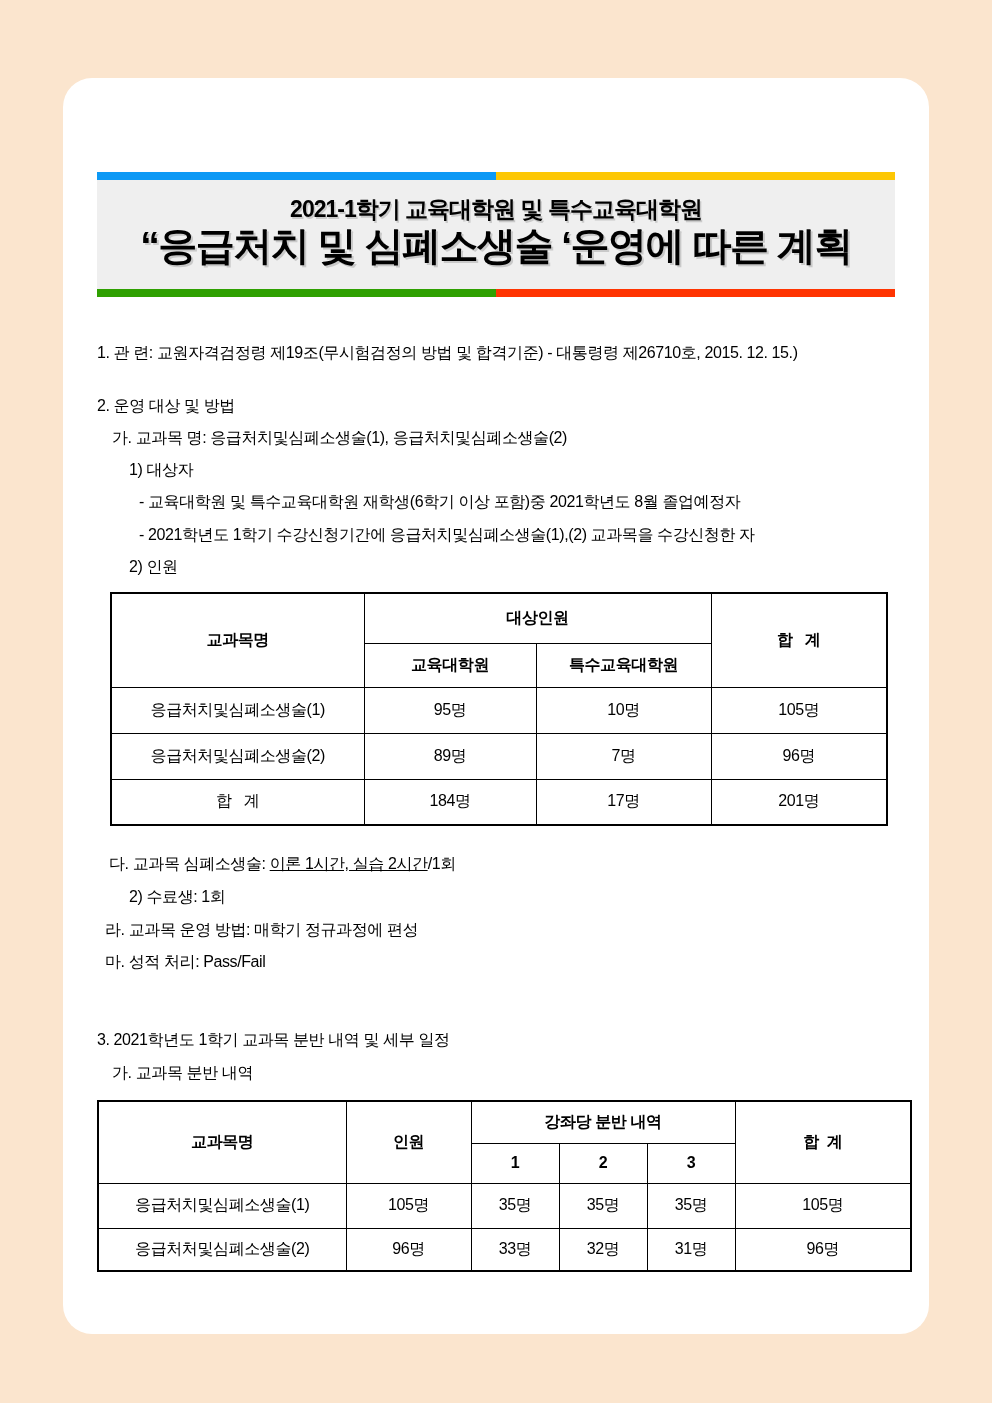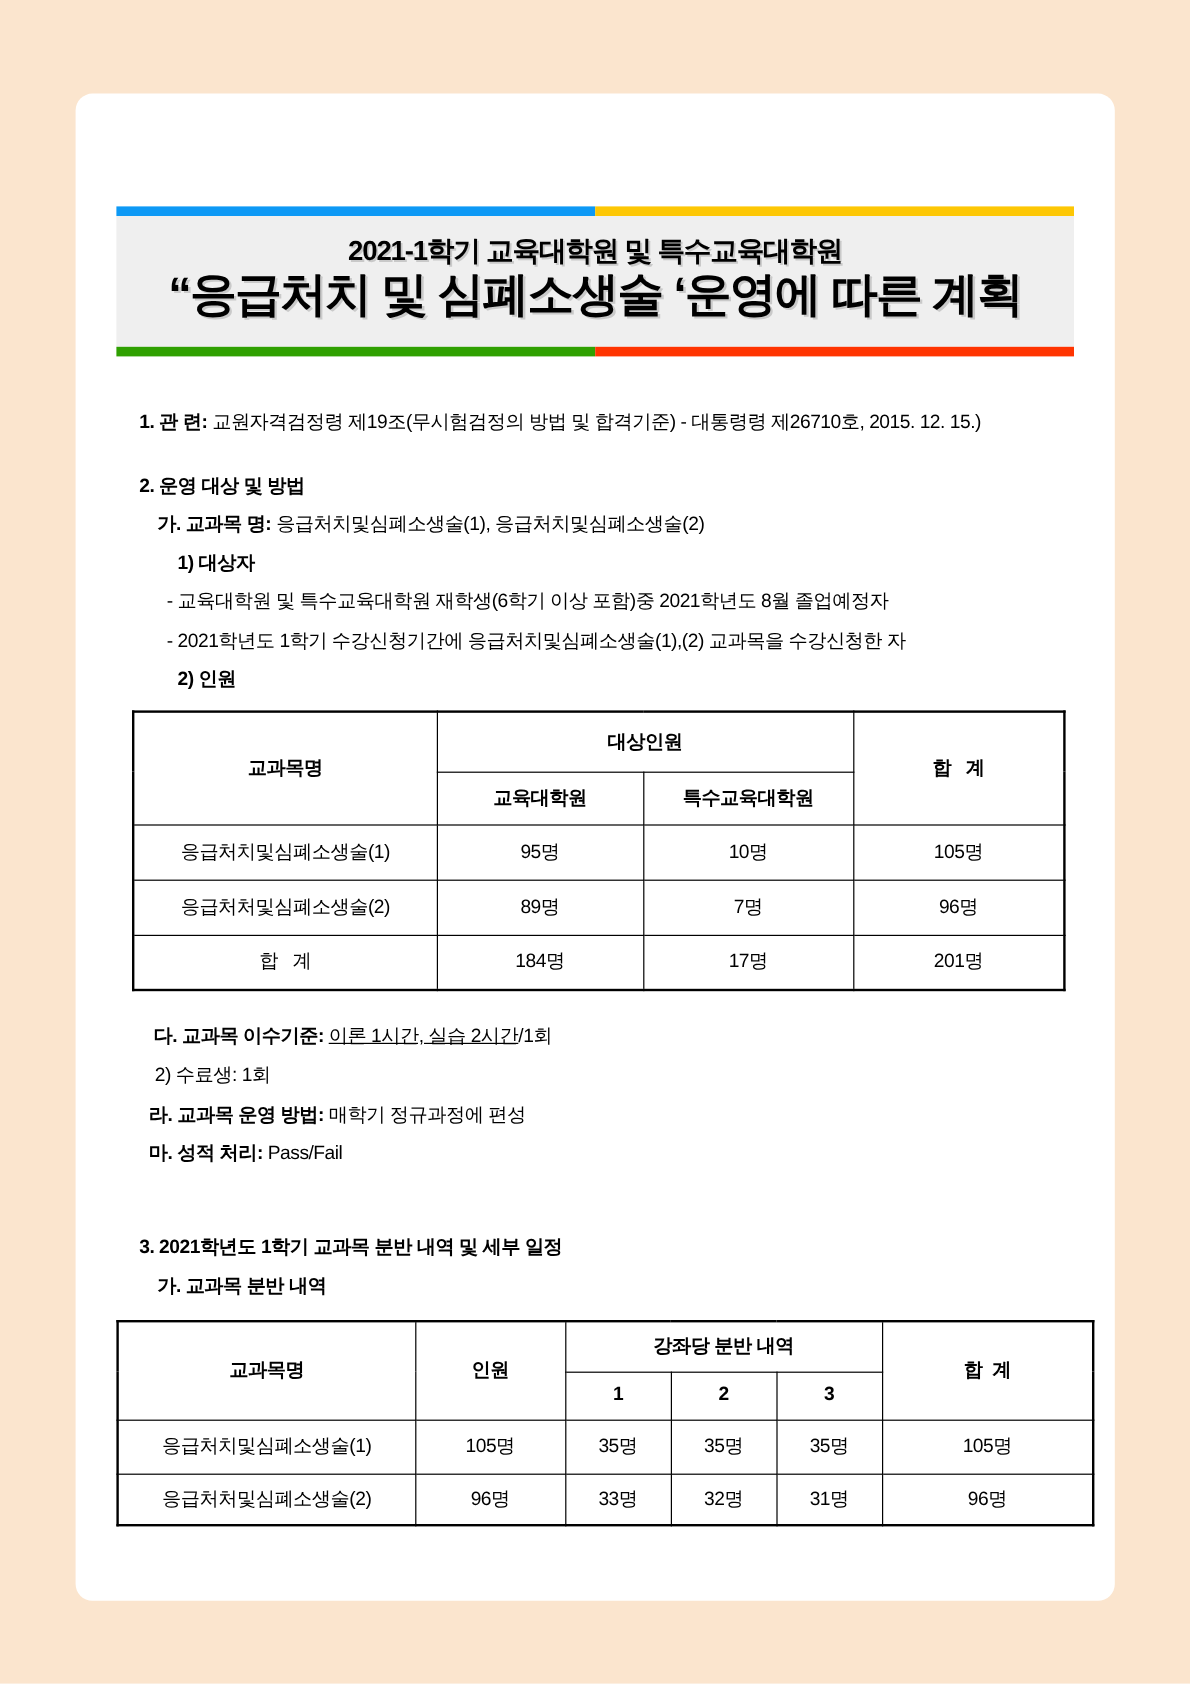--- a/index.html
+++ b/index.html
@@ -8,21 +8,21 @@
     width:992px; height:1403px;
     background:#FBE5CE;
     font-family:"Liberation Sans","DejaVu Sans",sans-serif;
     color:#000;
     position:relative;
   }
   .card {
     position:absolute; left:63px; top:78px;
     width:866px; height:1256px;
     background:#FFFFFF;
-    border-radius:14px;
+    border-radius:29px;
     overflow:hidden;
   }
   
   .hdr { margin:94px 34px 0 34px; }
   .bar { height:8px; display:flex; }
   .bar-half { width:50%; height:100%; }
   .hdr-body {
     background:#EFEFEF;
     height:109px;
     text-align:center;
@@ -32,21 +32,21 @@
     font-size:23px; font-weight:bold; letter-spacing:-1px;
     line-height:30px; text-shadow:1.5px 1.5px 0 #c9c9c9;
   }
   .title2 {
     font-size:39px; font-weight:bold; letter-spacing:-1.5px;
     line-height:44px; text-shadow:2px 2px 0 #c9c9c9;
   }
   
   .content { padding:0 34px; font-size:16px; letter-spacing:-0.4px; }
   .line { margin:0; white-space:pre; line-height:23px; }
-  .b { font-weight:bold;margin-left:19px; }
+  .b { font-weight:normal; }
   .u { text-decoration:underline; }
   .ind1 { padding-left:15px; }
   .ind1b { padding-left:12px; }
   .ind1c { padding-left:8px; }
   .ind2 { padding-left:32px; }
   .ind3 { padding-left:42px; }
   .mt44 { margin-top:44px; }
   .mt30 { margin-top:30px; }
   .mt26 { margin-top:26px; }
   .mt10 { margin-top:10px; }
@@ -137,21 +137,21 @@
         </tr>
         <tr class="rh46">
           <td>합   계</td>
           <td>184명</td>
           <td>17명</td>
           <td>201명</td>
         </tr>
       </tbody>
     </table>
 
-    <p class="line ind1b mt26"><span class="b">다. 교과목 이수기준: </span><span class="u">이론 1시간, 실습 2시간</span><span>/1회</span></p>
+    <p class="line ind1b mt26"><span class="b">다. 교과목 심폐소생술: </span><span class="u">이론 1시간, 실습 2시간</span><span>/1회</span></p>
 
 
     <p class="line ind2 mt10">2) 수료생: 1회</p>
 
     <p class="line ind1c mt10"><span class="b">라. 교과목 운영 방법: </span><span>매학기 정규과정에 편성</span></p>
 
     <p class="line ind1c mt9"><span class="b">마. 성적 처리: </span><span>Pass/Fail</span></p>
 
     <p class="line b mt55">3. 2021학년도 1학기 교과목 분반 내역 및 세부 일정</p>
 

